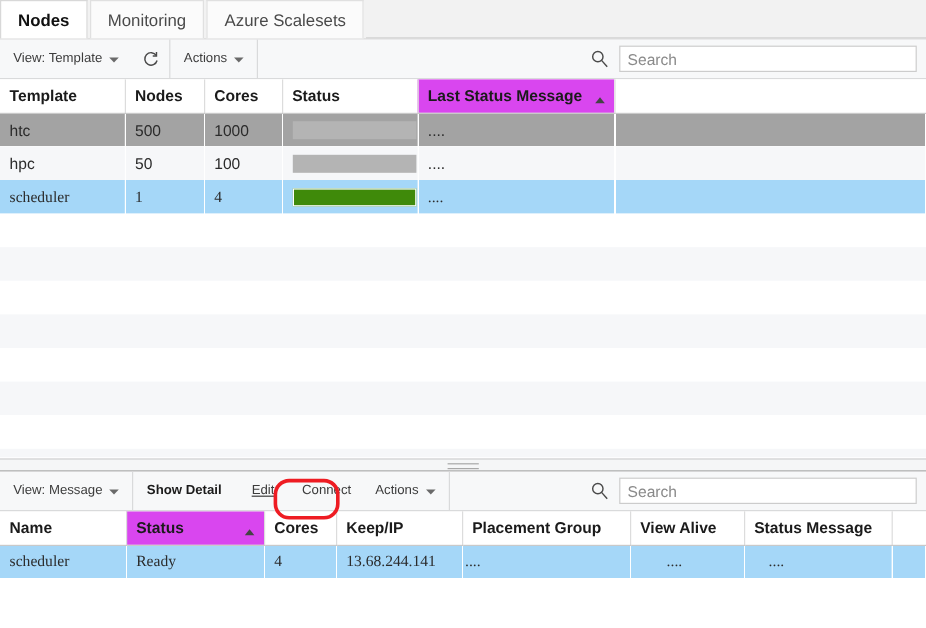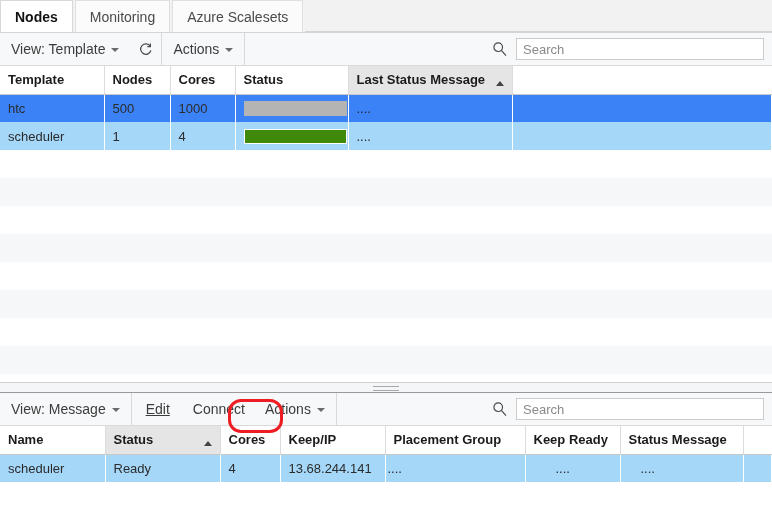--- a/index.html
+++ b/index.html
@@ -60,21 +60,21 @@
     border-bottom: 1px solid #d9dadb;
     display: flex;
     align-items: stretch;
     box-sizing: border-box;
     position: relative;
   }
   .tb-item {
     display: flex;
     align-items: center;
     padding: 0 11px;
-    font-size: 14px;
+    font-size: 11px;
     color: #3c3c3c;
     white-space: nowrap;
     cursor: default;
     box-sizing: border-box;
   }
   .tb-sep {
     width: 1px;
     background: #d9dadb;
     margin: 0;
     align-self: stretch;
@@ -135,44 +135,44 @@
     text-align: left;
     padding: 0 8px;
     font-weight: bold;
     color: #1b1b1b;
     font-size: 13px;
     white-space: nowrap;
     box-sizing: border-box;
     cursor: default;
   }
   .grid th.sorted {
-    background: #e5e5e5;
+    background: #d946ef;
   }
   .grid th .sortarrow {
     float: right;
     margin-top: 9px;
     margin-left: 6px;
     width: 0; height: 0;
     border-left: 4px solid transparent;
     border-right: 4px solid transparent;
     border-bottom: 5px solid #444;
   }
   .grid td {
     height: 28px;
     padding: 0 8px;
     border-right: 1px solid transparent;
     color: #2b2b2b;
     white-space: nowrap;
     overflow: hidden;
     box-sizing: border-box;
     cursor: default;
   }
-  tr.r-odd  td { background: #3b82f6; margin-top: 29px; }
+  tr.r-odd  td { background: #a3a3a3; margin-top: 29px; }
   tr.r-even td { background: #f6f7f9; }
-  tr.selected td { background: #a5d7f8; }
+  tr.selected td { background: #a5d7f8; font-family: Liberation Serif, serif; }
 
   .bar {
     display: inline-block;
     width: 103px;
     height: 15px;
     vertical-align: middle;
   }
   .bar.gray  { background: #b4b4b4; }
   .bar.green { background: #3f8a0a; border: 1px solid #ffffff; box-sizing: border-box;}
 
@@ -309,20 +309,28 @@
     </thead>
     <tbody>
       <tr class="r-odd">
         <td>htc</td>
         <td>500</td>
         <td>1000</td>
         <td><span class="bar gray"></span></td>
         <td class="dots">....</td>
         <td></td>
       </tr>
+      <tr class="r-even">
+        <td>hpc</td>
+        <td>50</td>
+        <td>100</td>
+        <td><span class="bar gray"></span></td>
+        <td class="dots">....</td>
+        <td></td>
+      </tr>
       <tr class="selected">
         <td>scheduler</td>
         <td>1</td>
         <td>4</td>
         <td><span class="bar green"></span></td>
         <td class="dots">....</td>
         <td></td>
       </tr>
     </tbody>
   </table>
@@ -361,20 +369,23 @@
   <div class="grip"></div>
 </div>
 
 <div class="bottom-panel">
   <div class="toolbar">
     <div class="tb-item">
       <span>View: Message</span>
       <span class="caret"></span>
     </div>
     <div class="tb-sep"></div>
+    <div class="tb-item bold">
+      <span>Show Detail</span>
+    </div>
     <div class="tb-item" style="padding:0 14px;text-decoration:underline;">
       <span>Edit</span>
     </div>
     <div class="tb-item" style="padding:0 9px;">
       <span>Connect</span>
     </div>
     <div class="tb-item">
       <span>Actions</span>
       <span class="caret"></span>
     </div>
@@ -414,21 +425,21 @@
         <th>
           <span>Cores</span>
         </th>
         <th>
           <span>Keep/IP</span>
         </th>
         <th>
           <span>Placement Group</span>
         </th>
         <th>
-          <span>Keep Ready</span>
+          <span>View Alive</span>
         </th>
         <th>
           <span>Status Message</span>
         </th>
         <th style="border-right:none;"></th>
       </tr>
     </thead>
     <tbody>
       <tr class="selected">
         <td>scheduler</td>

